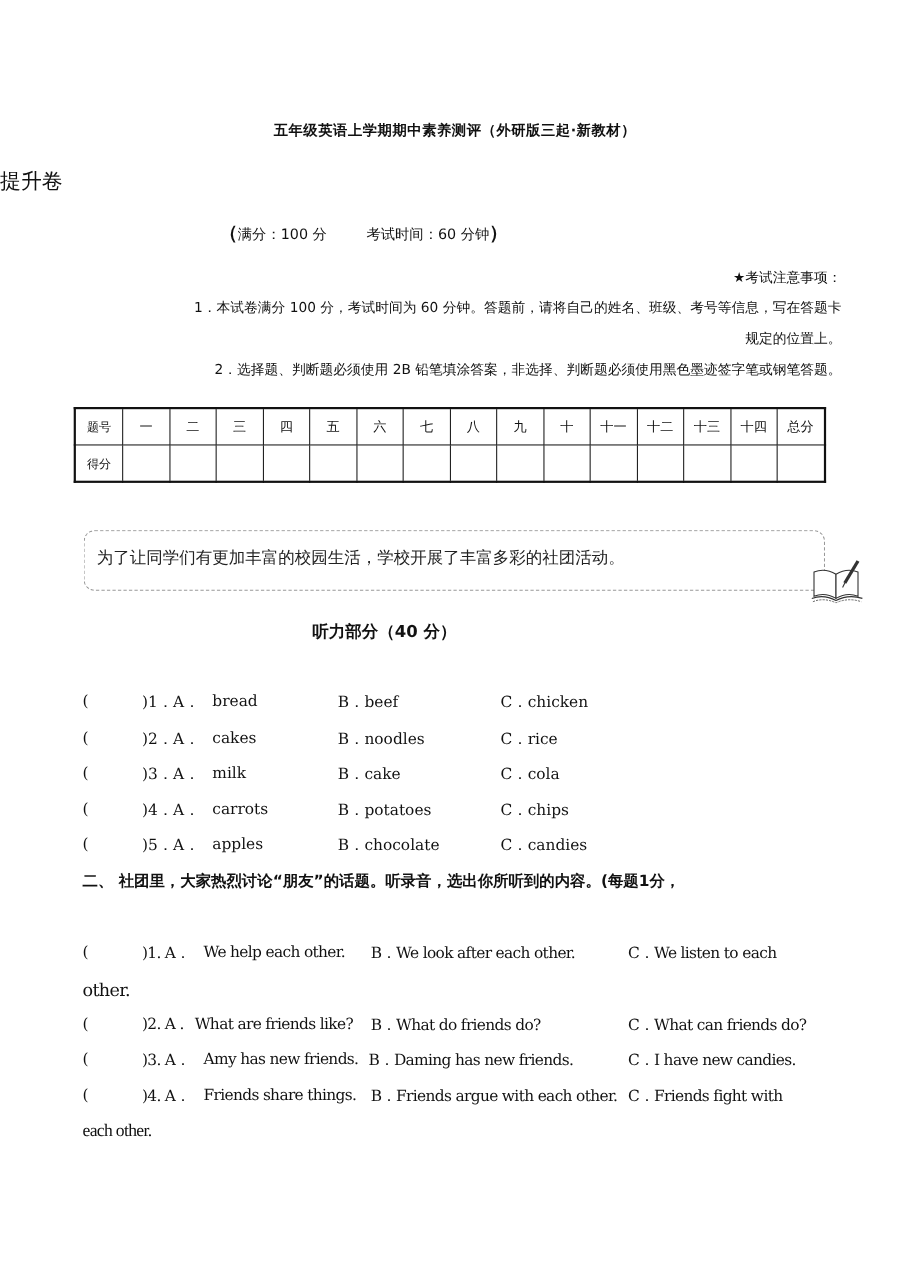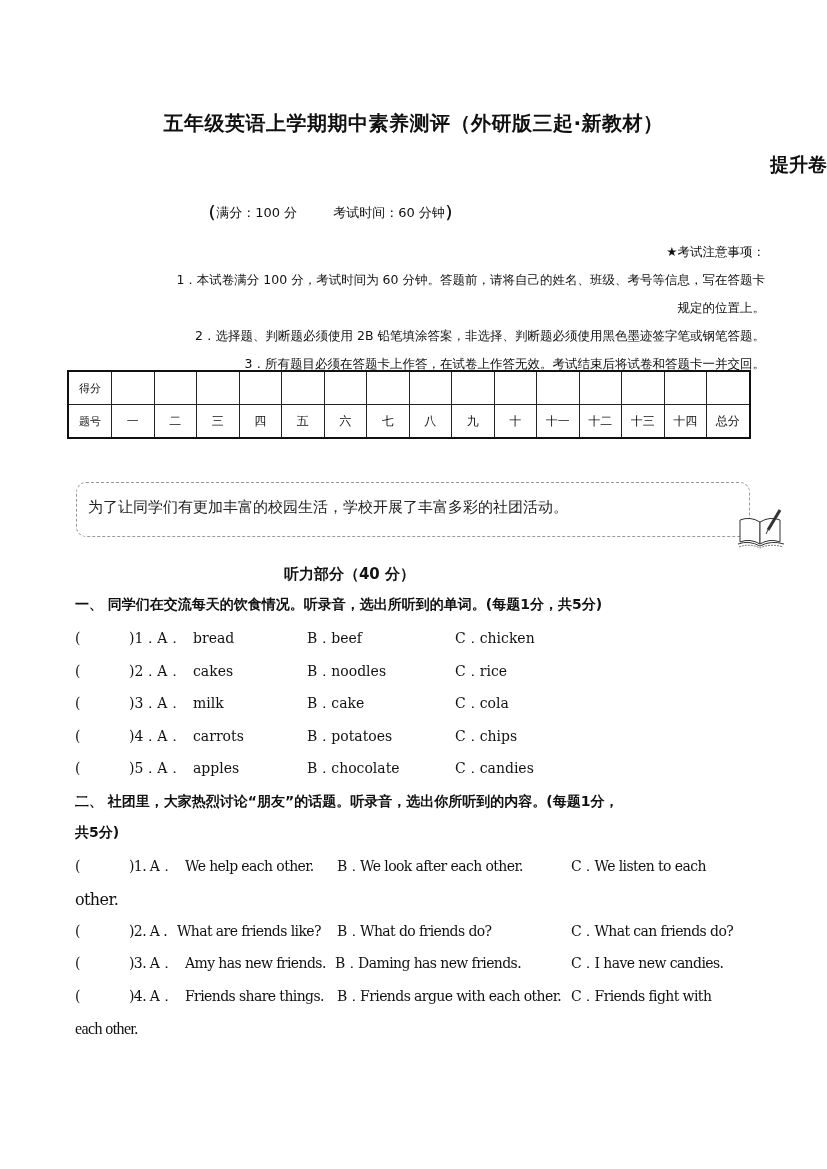--- a/index.html
+++ b/index.html
@@ -1,23 +1,23 @@
 <!DOCTYPE html>
 <html><head>
 <meta charset="utf-8">
 <style>
   html, body { margin: 0; padding: 0; background: #ffffff; }
   body { width: 827px; height: 1169px; position: relative; overflow: hidden;
          font-family: "DejaVu Serif", "Liberation Serif", serif; color: #111; }
   .page { position: absolute; left: 0; top: 0; width: 827px; height: 1169px; }
 
   .title { position: absolute; left: 0; width: 827px; top: 110px; text-align: center;
-           font-family: "DejaVu Sans", sans-serif; font-weight: bold; font-size: 20px; letter-spacing: 0.5px; }
-  .subtitle { position: absolute; left: 0; width: 827px; top: 152px; text-align: right;
-              font-family: "DejaVu Sans", sans-serif; font-weight: bold; font-size: 19px; }
+           font-family: "DejaVu Sans", sans-serif; font-weight: bold; font-size: 13px; letter-spacing: 0.5px; }
+  .subtitle { position: absolute; left: 0; width: 827px; top: 152px; text-align: left;
+              font-family: "DejaVu Sans", sans-serif; font-weight: normal; font-size: 19px; }
   .meta { position: absolute; left: 0; width: 661px; top: 200px; text-align: center;
           font-family: "DejaVu Sans", sans-serif; font-size: 13px; }
   .meta .gap { display: inline-block; width: 36px; }
   .meta .paren { font-size: 17px; font-weight: bold; }
 
   .notes { position: absolute; left: 75px; top: 238px; width: 690px;
            font-family: "DejaVu Sans", sans-serif; font-size: 12.5px; line-height: 28px; text-align: right; }
   .notes div { white-space: nowrap; }
 
   table.score { position: absolute; left: 67px; top: 370px; border-collapse: collapse;
@@ -51,78 +51,76 @@
   <div class="subtitle">提升卷</div>
   <div class="meta">
     <span class="paren">（</span><span>满分：100 分</span><span class="gap"></span><span>考试时间：60 分钟</span><span class="paren">）</span>
   </div>
 
   <div class="notes">
     <div>★考试注意事项：</div>
     <div>1．本试卷满分 100 分，考试时间为 60 分钟。答题前，请将自己的姓名、班级、考号等信息，写在答题卡</div>
     <div>规定的位置上。</div>
     <div>2．选择题、判断题必须使用 2B 铅笔填涂答案，非选择、判断题必须使用黑色墨迹签字笔或钢笔答题。</div>
-    <div>3．所有题目必须在答题卡上作答，在试卷上作答无效。考试结束后将试卷和答题卡一并交回。</div>
   </div>
 
   <table class="score">
     <tbody>
         <tr>
+      <td class="first">题号</td>
+      <td>一</td>
+      <td>二</td>
+      <td>三</td>
+      <td>四</td>
+      <td>五</td>
+      <td>六</td>
+      <td>七</td>
+      <td>八</td>
+      <td>九</td>
+      <td>十</td>
+      <td>十一</td>
+      <td>十二</td>
+      <td>十三</td>
+      <td>十四</td>
+      <td>总分</td>
+    </tr>
+    <tr>
       <td class="first">得分</td>
       <td></td>
       <td></td>
       <td></td>
       <td></td>
       <td></td>
       <td></td>
       <td></td>
       <td></td>
       <td></td>
       <td></td>
       <td></td>
       <td></td>
       <td></td>
       <td></td>
       <td></td>
     </tr>
-    <tr>
-      <td class="first">题号</td>
-      <td>一</td>
-      <td>二</td>
-      <td>三</td>
-      <td>四</td>
-      <td>五</td>
-      <td>六</td>
-      <td>七</td>
-      <td>八</td>
-      <td>九</td>
-      <td>十</td>
-      <td>十一</td>
-      <td>十二</td>
-      <td>十三</td>
-      <td>十四</td>
-      <td>总分</td>
-    </tr>
   </tbody>
     </table>
 
   <div class="intro-box"></div>
   <div class="intro-text">为了让同学们有更加丰富的校园生活，学校开展了丰富多彩的社团活动。</div>
   <svg class="book-icon" viewBox="0 0 50 44">
     <path d="M4 14 Q14 10 24 16 L24 38 Q14 32 4 36 Z" fill="#fff" stroke="#333" stroke-width="1"></path>
     <path d="M24 16 Q34 10 44 14 L44 36 Q34 32 24 38 Z" fill="#fff" stroke="#333" stroke-width="1"></path>
     <path d="M2 38 Q13 34 24 40 Q35 34 48 38" fill="none" stroke="#333" stroke-width="1"></path>
     <path d="M3 41 Q13 37 24 42 Q35 37 47 41" fill="none" stroke="#555" stroke-width="0.8" stroke-dasharray="2 1"></path>
     <line x1="32" y1="24" x2="44" y2="4" stroke="#333" stroke-width="3"></line>
     <line x1="32" y1="24" x2="30" y2="28" stroke="#333" stroke-width="1"></line>
   </svg>
 
   <div class="section-head">听力部分（40 分）</div>
 
-  <div class="q-title" style="top:589px;">一、  同学们在交流每天的饮食情况。听录音，选出所听到的单词。(每题1分，共5分)</div>
 
   <div class="row" style="top:630px;">
     <span style="left:0;">(</span>
     <span style="left:54px;">)1．A．</span>
     <span style="left:118px;">bread</span>
     <span style="left:232px;">B．beef</span>
     <span style="left:380px;">C．chicken</span>
   </div>
   <div class="row" style="top:663px;">
     <span style="left:0;">(</span>
@@ -147,21 +145,20 @@
   </div>
   <div class="row" style="top:760px;">
     <span style="left:0;">(</span>
     <span style="left:54px;">)5．A．</span>
     <span style="left:118px;">apples</span>
     <span style="left:232px;">B．chocolate</span>
     <span style="left:380px;">C．candies</span>
   </div>
 
   <div class="q-title" style="top:786px;">二、  社团里，大家热烈讨论“朋友”的话题。听录音，选出你所听到的内容。(每题1分，</div>
-  <div class="q-title" style="top:817px;">共5分)</div>
 
   <div class="row narrow" style="top:858px;">
     <span style="left:0;">(</span>
     <span style="left:54px;">)1. A．</span>
     <span style="left:110px;">We help each other.</span>
     <span style="left:262px;">B．We look after each other.</span>
     <span style="left:496px;">C．We listen to each</span>
   </div>
   <div class="wrap narrow" style="top:890px;">other.</div>
 

